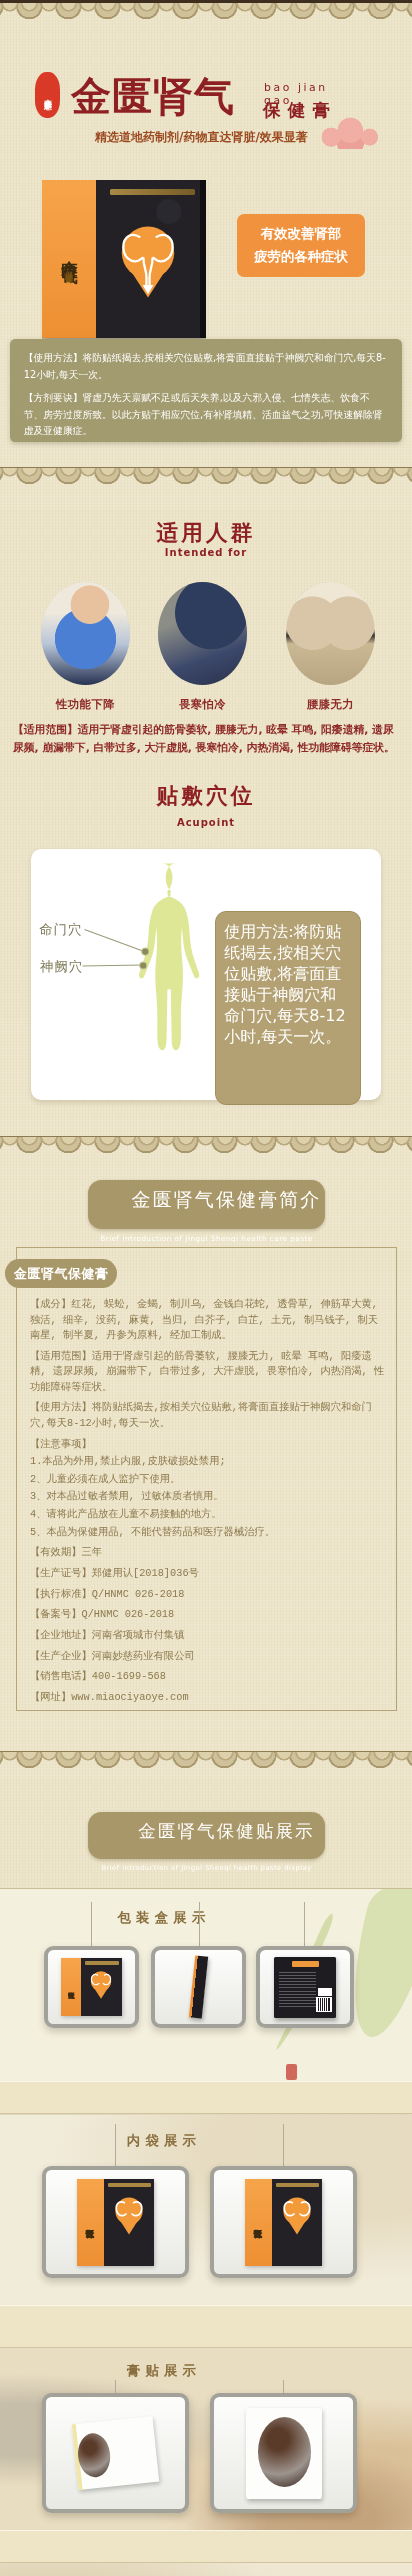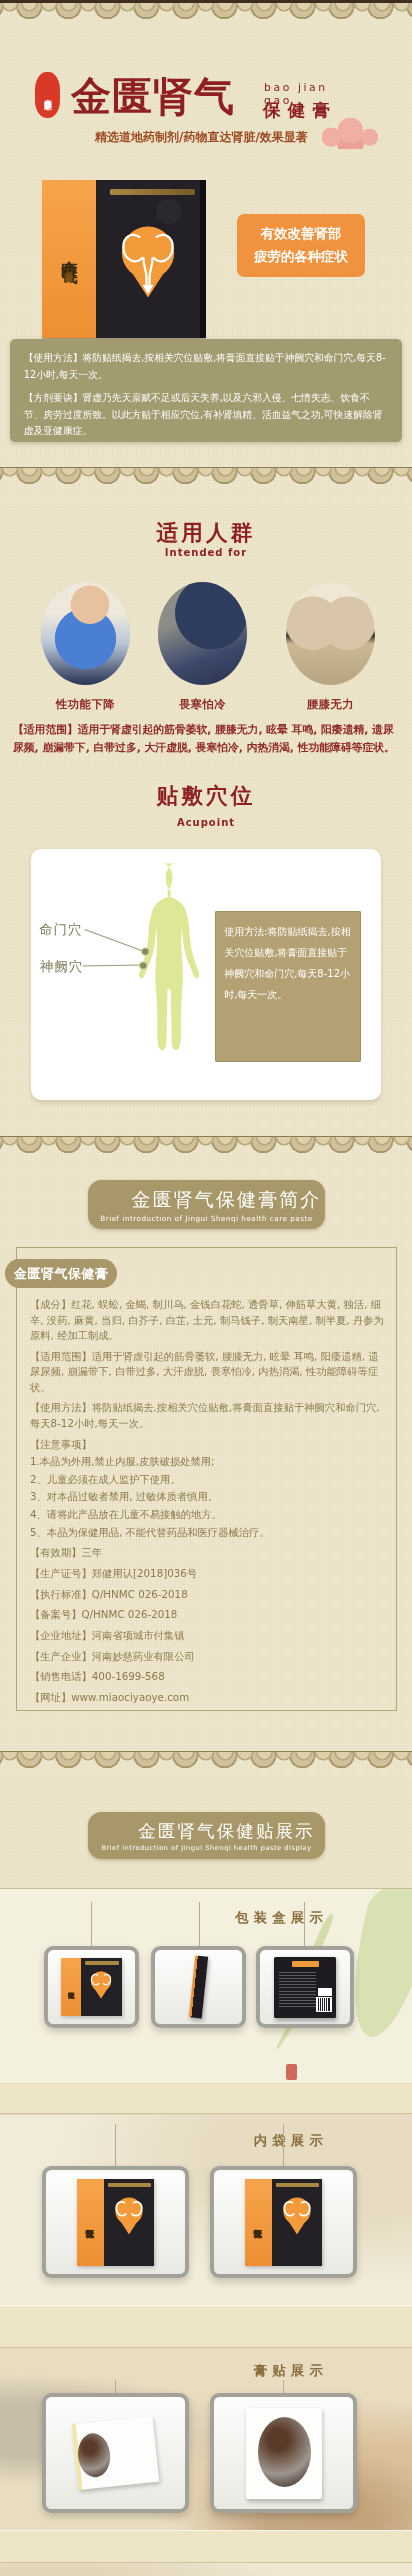--- a/index.html
+++ b/index.html
@@ -58,48 +58,48 @@
   .ph-cold{background:radial-gradient(circle at 60% 30%,#2e3c5e 0 40%,rgba(0,0,0,0) 41%),
            linear-gradient(160deg,#8b8d86 0 35%,#3c486b 70%,#2a3049 100%);}
   .ph-knee{background:radial-gradient(circle at 30% 40%,#d9c6a8 0 30%,rgba(0,0,0,0) 31%),
            radial-gradient(circle at 70% 40%,#d9c6a8 0 30%,rgba(0,0,0,0) 31%),
            linear-gradient(180deg,#efe6d4 0 45%,#3a3630 52%,#cbb994 60%,#b7a582 100%);}
   .oval-cap{position:absolute;width:113px;text-align:center;font-size:11.3px;color:#8e2a28;font-weight:bold;letter-spacing:0.5px;}
   .scope{left:13px;top:721px;width:387px;font-size:10.8px;line-height:18px;color:#8e2a28;font-weight:bold;}
   
   .acu-panel{left:31px;top:849px;width:350px;height:251px;background:#fff;border-radius:10.3px;box-shadow:0 2.1px 5.2px rgba(100,85,50,.18);}
   .acu-label{position:absolute;font-size:13.4px;color:#7d7a58;letter-spacing:1px;}
-  .acu-instr{position:absolute;left:184px;top:62px;width:146px;height:151px;background:#b4a173;border:1.5px solid #a28f60;
-    border-radius:1px;color:#fff;font-size:10px;line-height:21px;padding:9.3px 8.2px;box-sizing:border-box;}
+  .acu-instr{position:absolute;left:184px;top:62px;width:146px;height:194px;background:#b4a173;border:1.5px solid #a28f60;
+    border-radius:11px;color:#fff;font-size:16px;line-height:21px;padding:9.3px 8.2px;box-sizing:border-box;}
   
   .khead{background:#a89768;border-radius:13.4px;color:#fff;text-align:center;box-shadow:0 1.5px 3.1px rgba(90,75,40,.25);}
   .khead .t{font-size:19px;font-weight:normal;letter-spacing:2.1px;padding-top:7.2px;padding-left:40px;}
-  .khead .s{font-size:7.2px;letter-spacing:0.5px;margin-top:1px;}
+  .khead .s{font-size:7.2px;letter-spacing:0.5px;margin-top:21px;}
   .intro-box{left:15.5px;top:1247px;width:381px;height:464px;border:1px solid #b5a477;box-sizing:border-box;}
   .intro-pill{left:5.2px;top:1259px;width:112px;height:29px;background:#a89768;border-radius:14.4px;
     color:#fff;font-size:13px;font-weight:bold;text-align:center;line-height:29px;letter-spacing:0.5px;}
   .intro-body{left:30px;top:1297px;width:355px;color:#8d7a4e;}
-  .il{font-size:10.3px;line-height:15.5px;margin-bottom:5.2px;}
+  .il{font-size:10.3px;line-height:15.5px;margin-bottom:5.2px;font-family:Liberation Mono, monospace;}
   .il.tight{margin-bottom:2.1px;}
   
   .paperA{left:0;top:1888px;width:412px;height:193px;background:#f4f0de;border-top:1px solid #c9bc98;overflow:hidden;}
   .bamboo{position:absolute;border-radius:50% 50% 50% 50%/20% 20% 80% 80%;background:#c6d494;opacity:.7;}
   .seal-orn{position:absolute;left:286px;top:175px;width:11.3px;height:15.5px;background:#c43c30;opacity:.75;border-radius:2.1px;}
   .band{left:0;width:412px;background:#eee5c6;border-top:1px solid #fbf7e8;border-bottom:1px solid #cfc3a0;box-sizing:border-box;
     box-shadow:0 1px 2.1px rgba(120,100,60,.15);}
   .paperB{left:0;top:2115px;width:412px;height:190px;background:
      radial-gradient(ellipse at 85% 20%,rgba(220,205,170,.5) 0 30%,rgba(0,0,0,0) 60%),#f1ebd9;}
   .paperC{left:0;top:2348px;width:412px;height:182px;background:
      radial-gradient(ellipse at 90% 75%,rgba(190,140,80,.35) 0 20%,rgba(0,0,0,0) 45%),
      radial-gradient(ellipse at 78% 95%,rgba(120,70,40,.30) 0 12%,rgba(0,0,0,0) 30%),
      radial-gradient(ellipse at 5% 45%,rgba(110,110,105,.28) 0 18%,rgba(0,0,0,0) 40%),#e9ddc1;}
   .paperD{left:0;top:2563px;width:412px;height:224px;background:
      radial-gradient(ellipse at 12% 30%,rgba(215,200,165,.6) 0 25%,rgba(0,0,0,0) 50%),
      radial-gradient(ellipse at 88% 55%,rgba(215,200,165,.6) 0 25%,rgba(0,0,0,0) 50%),#efe7d2;}
-  .disp-label{position:absolute;width:328px;text-align:right;font-size:13.4px;color:#8a6f3f;letter-spacing:5.2px;font-weight:bold;}
+  .disp-label{position:absolute;width:328px;text-align:center;font-size:13.4px;color:#8a6f3f;letter-spacing:5.2px;font-weight:bold;}
   .hanger{position:absolute;width:1px;background:#b3ac9b;}
   .frame{position:absolute;border:4.1px solid #a3a29a;border-radius:9.3px;background:linear-gradient(180deg,#fdfdfc,#e9e9e4);
     box-shadow:0 3.1px 7.2px rgba(60,50,30,.22);box-sizing:border-box;overflow:hidden;}
   .frame .inner{position:absolute;inset:4.1px;display:flex;align-items:center;justify-content:center;}
   
   .mini-box{display:flex;box-shadow:1px 2.1px 4.1px rgba(0,0,0,.25);}
   .mini-box .st{display:flex;align-items:center;justify-content:center;}
   .mini-v{writing-mode:vertical-rl;font-weight:bold;}
   .side-slab{width:13.4px;height:62px;background:linear-gradient(90deg,#ee8f33 0 2.6px,#1e1c20 2.6px 100%);transform:rotate(6deg);box-shadow:1.5px 2.6px 4.1px rgba(0,0,0,.3);}
   .back-panel{width:62px;height:61px;background:#1e1c20;border-radius:1.5px;position:relative;box-shadow:1px 2.1px 4.1px rgba(0,0,0,.3);}

